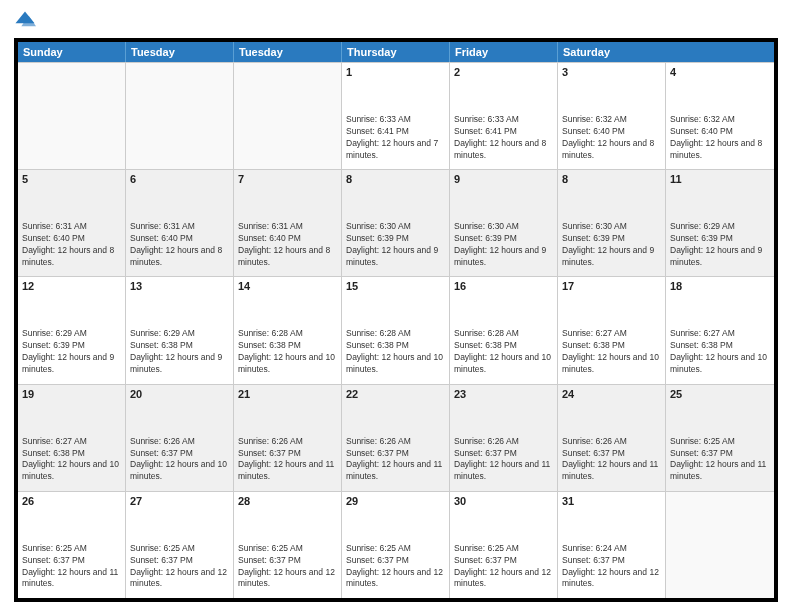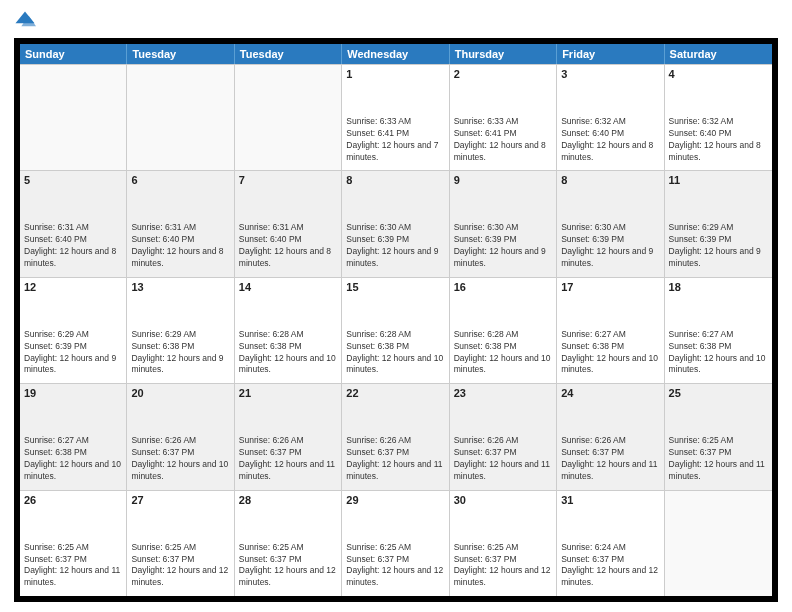--- a/index.html
+++ b/index.html
@@ -56,21 +56,21 @@
       color: #333;
     }
     .location {
       font-size: 14px;
       color: #555;
     }
     .calendar {
       flex: 1;
       display: flex;
       flex-direction: column;
-      border: 6px solid #000000;
+      border: 4px solid #000000;
     }
     .cal-header-row {
       display: grid;
       grid-template-columns: repeat(7, 1fr);
       background: #2a7abf;
     }
     .cal-header-cell {
       color: #fff;
       font-size: 11px;
       font-weight: bold;
@@ -132,21 +132,20 @@
       <div class="month-title"></div>
       <div class="location"></div>
     </div>
   </div>
 
   <div class="calendar">
     <div class="cal-header-row">
     <div class="cal-header-cell">Sunday</div>
         <div class="cal-header-cell">Tuesday</div>
         <div class="cal-header-cell">Tuesday</div>
-        <div class="cal-header-cell">Wednesday</div>
         <div class="cal-header-cell">Thursday</div>
         <div class="cal-header-cell">Friday</div>
         <div class="cal-header-cell">Saturday</div>
       </div>
     <div class="cal-body">
     <div class="cal-week">
           <div class="cal-cell empty"></div>
           <div class="cal-cell empty"></div>
           <div class="cal-cell empty"></div>
           <div class="cal-cell">

